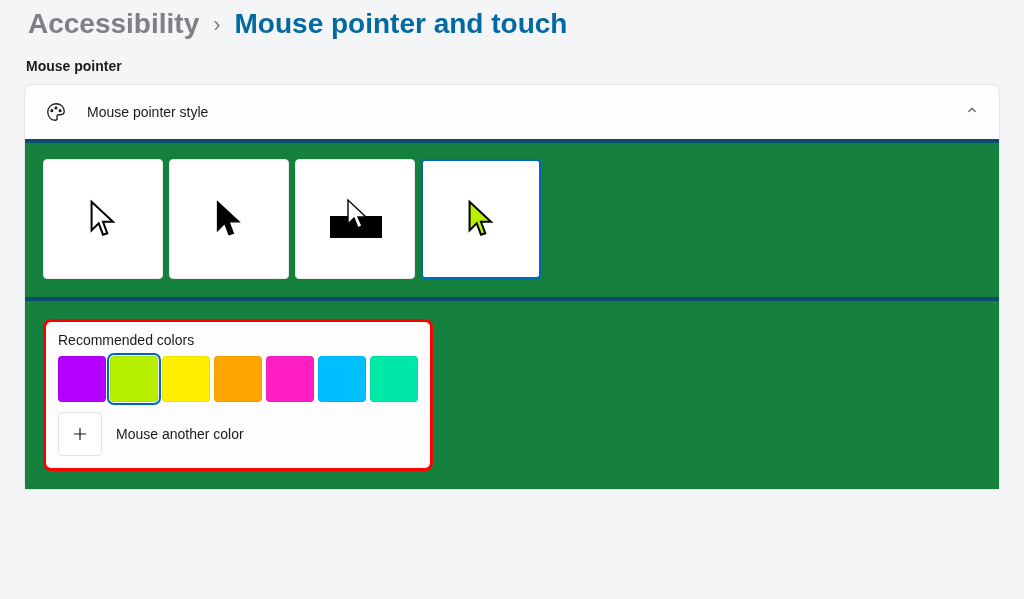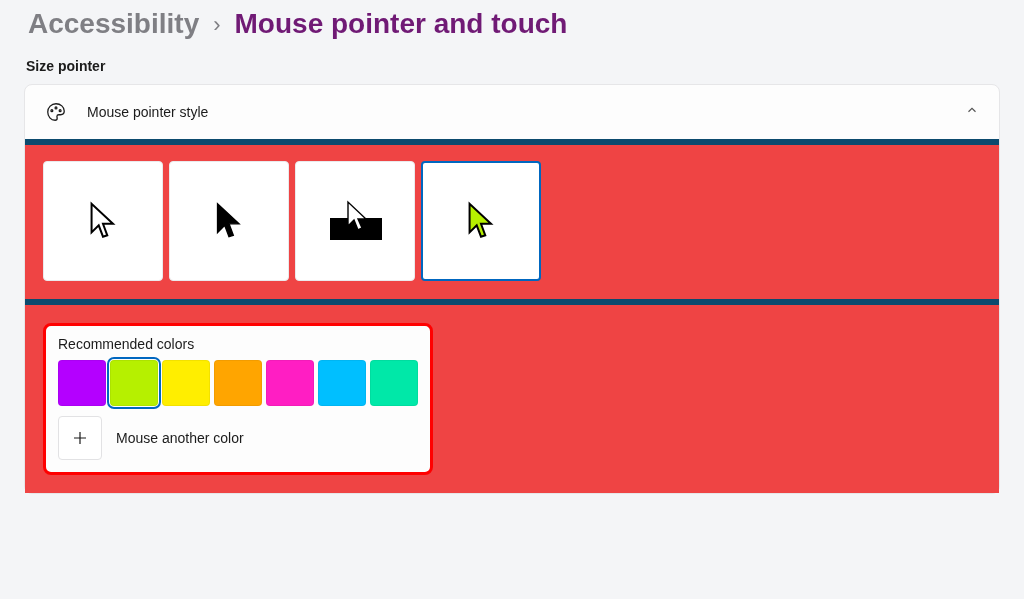--- a/index.html
+++ b/index.html
@@ -29,21 +29,21 @@
   }
   .breadcrumb .sep {
     font-size: 22px;
     color: #7f7f84;
     position: relative;
     top: -1px;
   }
   .breadcrumb .current {
     font-size: 28px;
     font-weight: 600;
-    color: #701a75;
+    color: #0369a1;
     text-align: right;
   }
   .section-label {
     font-size: 14px;
     font-weight: 600;
     padding: 0 2px 10px 2px;
   }
   .card {
     background: #fdfdfd;
     border: 1px solid #e6e6e8;
@@ -57,23 +57,23 @@
     gap: 20px;
   }
   .card-header .title {
     font-size: 14px;
     flex: 1;
   }
   .chevron {
     color: #555;
   }
   .card-body {
-    border-top: 6px solid #0c4a6e;
+    border-top: 4px solid #0c4a6e;
     padding: 16px 18px 18px 18px;
-    background: #ef4444;
+    background: #15803d;
   }
   .style-row {
     display: flex;
     gap: 6px;
   }
   .style-tile {
     width: 120px;
     height: 120px;
     background: #ffffff;
     border: 1px solid #eaeaec;
@@ -180,21 +180,21 @@
 <body>
 
 <div class="page">
 
   <div class="breadcrumb">
     <span class="parent">Accessibility</span>
     <span class="sep">›</span>
     <span class="current">Mouse pointer and touch</span>
   </div>
 
-  <div class="section-label">Size pointer</div>
+  <div class="section-label">Mouse pointer</div>
 
   <div class="card">
     <div class="card-header">
       <span>
         <svg class="cursor" width="22" height="22" viewBox="0 0 24 24" fill="none" stroke="#1b1b1b" stroke-width="1.4">
           <path d="M12 3c5 0 9 3.5 9 8 0 2.8-2.2 4-4 4h-2c-1.2 0-2 .8-2 2 0 .7.3 1.2.3 1.8 0 1.2-1 2.2-2.3 2.2C6.5 21 3 17 3 12 3 7 7 3 12 3z"></path>
           <circle cx="7.5" cy="10.5" r="1"></circle>
           <circle cx="12" cy="7.5" r="1"></circle>
           <circle cx="16.5" cy="10.5" r="1"></circle>
         </svg>

